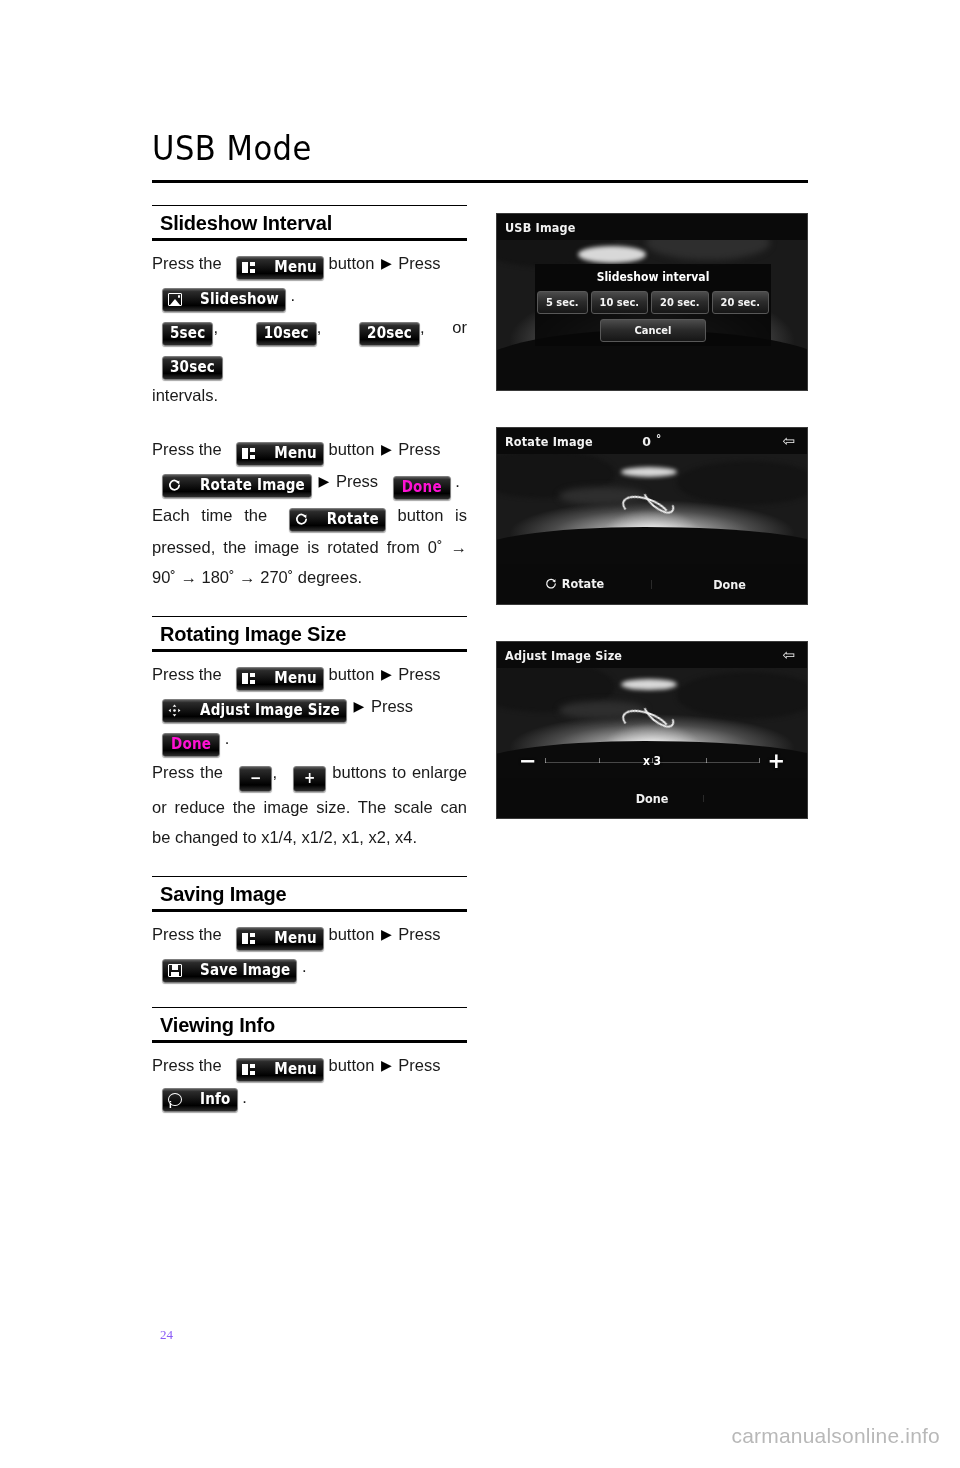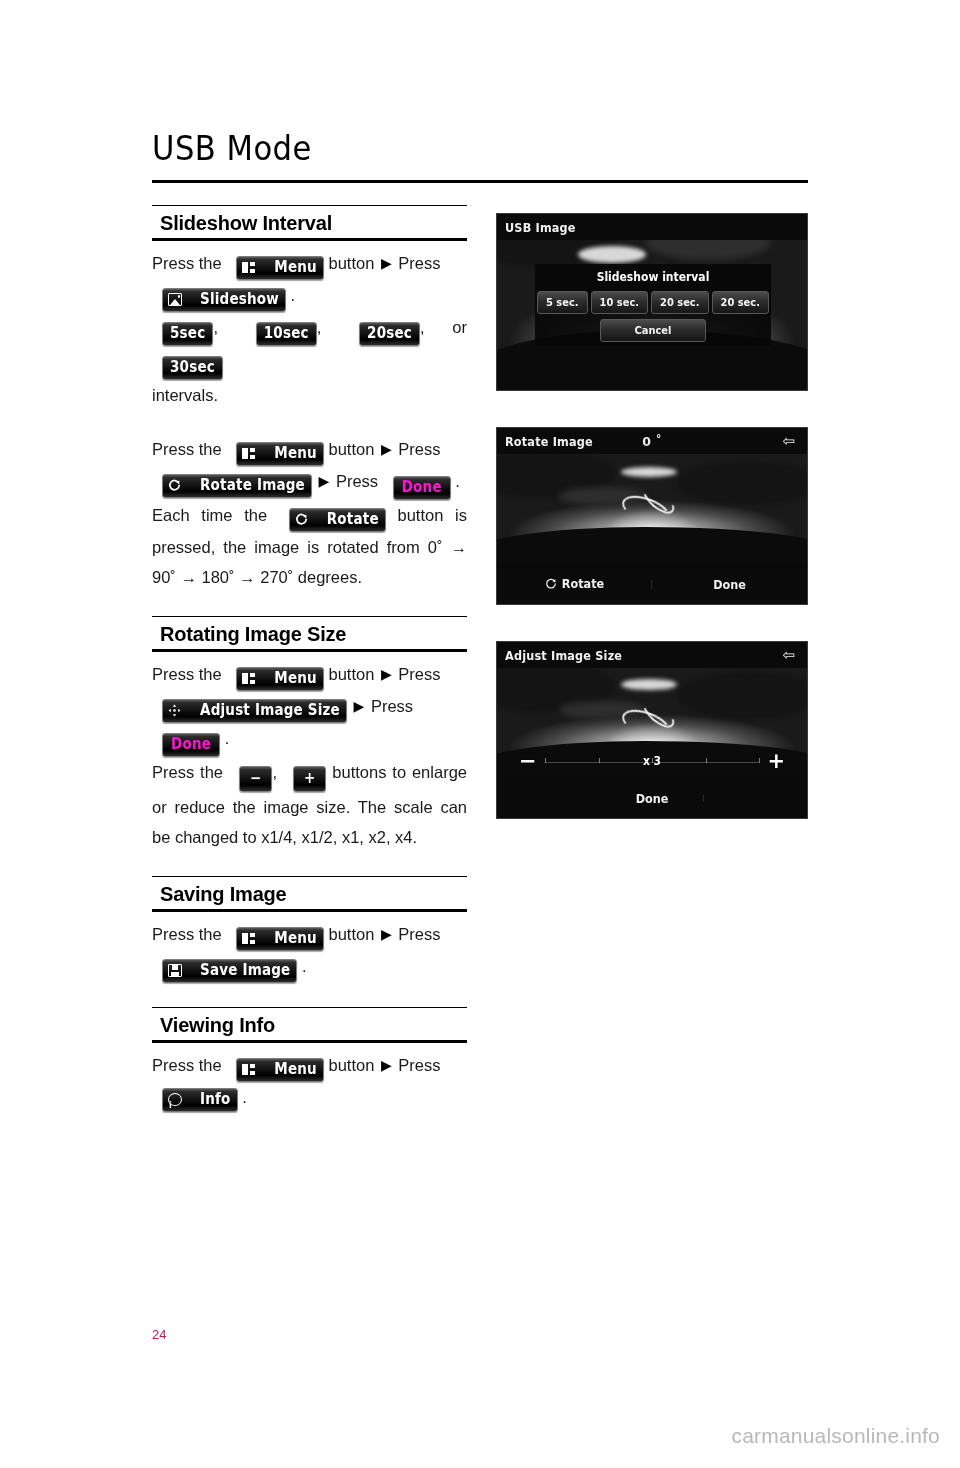--- a/index.html
+++ b/index.html
@@ -365,25 +365,25 @@
   .tick {
     position: absolute;
     width: 1px; height: 5px;
     background: rgba(255,255,255,.45);
     bottom: 0;
   }
 
   
   .page-num {
     position: absolute;
-    left: 152px;
+    left: 160px;
     top: 1327px;
     font-size: 13px;
-    color: #be185d;
-    font-family: Liberation Sans, sans-serif;
+    color: #8b5cf6;
+    font-family: Liberation Serif, serif;
     font-stretch: condensed;
   }
   .watermark {
     position: absolute;
     right: 20px;
     top: 1424px;
     font-size: 21px;
     color: #b8b8b8;
     font-family: "Liberation Sans", sans-serif;
     letter-spacing: 0.2px;

